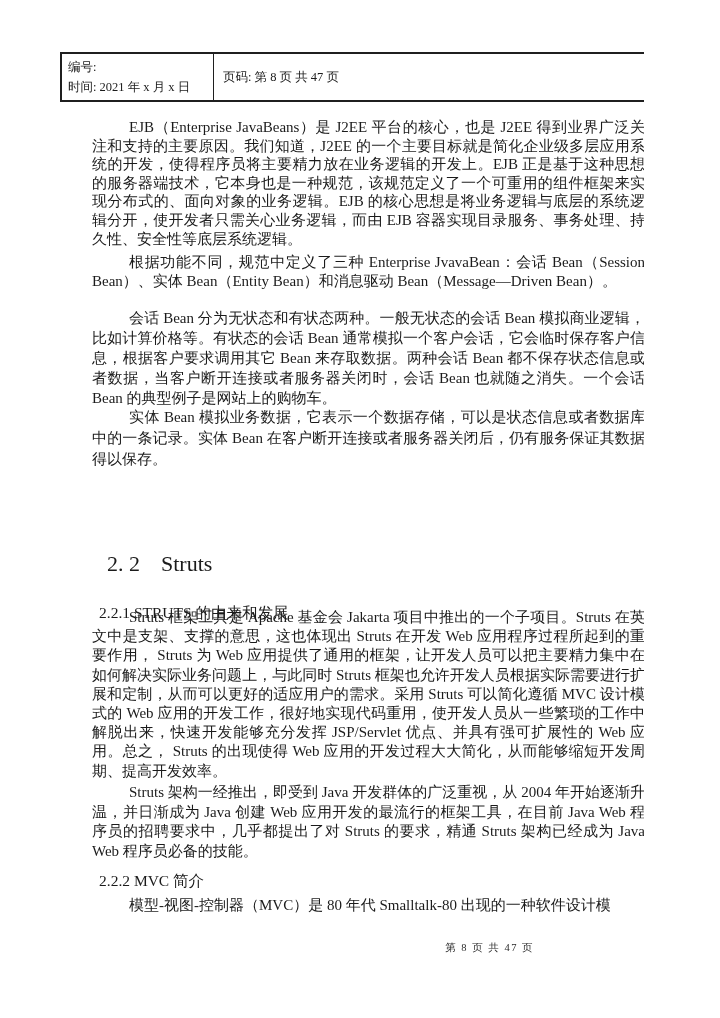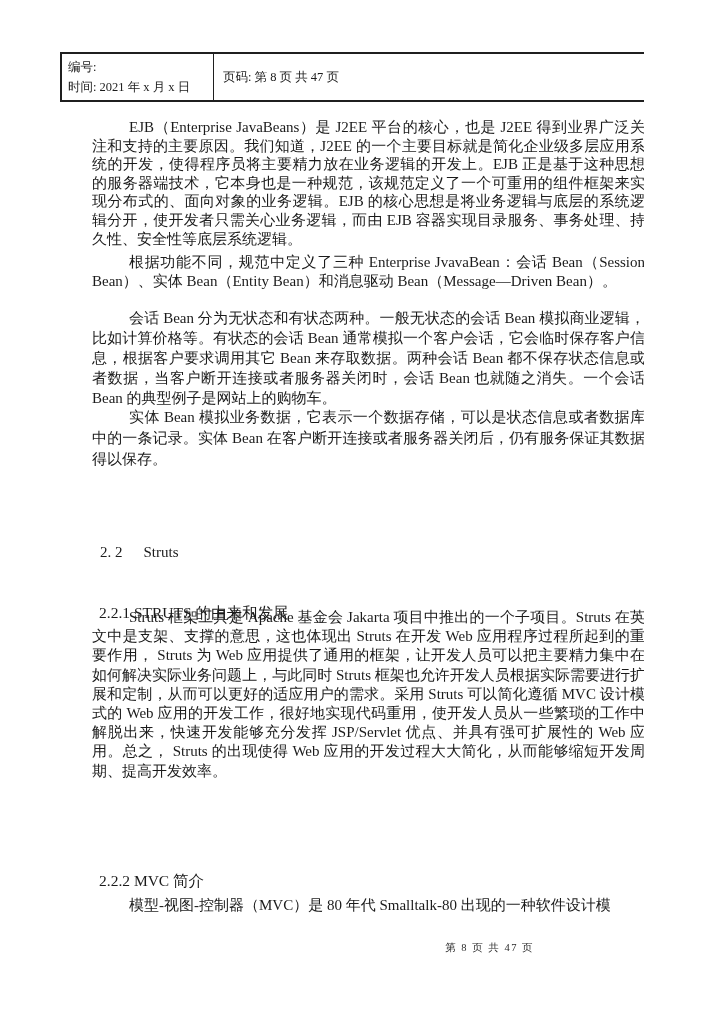--- a/index.html
+++ b/index.html
@@ -26,21 +26,21 @@
         text-indent:37px;font-size:15px;}
   #p1{top:118px;line-height:18.6px;}
   #p2{top:253px;line-height:18.6px;}
   #p3{top:308px;line-height:20px;}
   #p4{top:407px;line-height:21px;}
   #p5{top:473px;line-height:20.5px;}
   #p6{top:608px;line-height:19.2px;}
   #p7{top:783px;line-height:19.5px;}
   #p8{top:896px;line-height:19px;}
 
-  .h2{position:absolute;left:100px;top:544px;font-size:15px;font-weight:normal;margin:0;}
+  .h2{position:absolute;left:100px;top:544px;font-size:22px;font-weight:normal;margin:7px;}
   .h2 .h2num{margin-right:21px;}
   .h3{position:absolute;left:99px;font-size:15.5px;font-weight:normal;margin:0;}
   #h31{top:603px;}
   #h32{top:871px;}
 
   .footer{position:absolute;top:941px;right:110px;font-size:10.5px;
           letter-spacing:1.5px;color:#2a2a2a;}
 </style>
 </head>
 <body>
@@ -59,19 +59,20 @@
 
   <div class="para" id="p1">EJB（Enterprise JavaBeans）是 J2EE 平台的核心，也是 J2EE 得到业界广泛关注和支持的主要原因。我们知道，J2EE 的一个主要目标就是简化企业级多层应用系统的开发，使得程序员将主要精力放在业务逻辑的开发上。EJB 正是基于这种思想的服务器端技术，它本身也是一种规范，该规范定义了一个可重用的组件框架来实现分布式的、面向对象的业务逻辑。EJB 的核心思想是将业务逻辑与底层的系统逻辑分开，使开发者只需关心业务逻辑，而由 EJB 容器实现目录服务、事务处理、持久性、安全性等底层系统逻辑。</div>
   <div class="para" id="p2">根据功能不同，规范中定义了三种 Enterprise JvavaBean：会话 Bean（Session Bean）、实体 Bean（Entity Bean）和消息驱动 Bean（Message—Driven Bean）。</div>
   <div class="para" id="p3">会话 Bean 分为无状态和有状态两种。一般无状态的会话 Bean 模拟商业逻辑，比如计算价格等。有状态的会话 Bean 通常模拟一个客户会话，它会临时保存客户信息，根据客户要求调用其它 Bean 来存取数据。两种会话 Bean 都不保存状态信息或者数据，当客户断开连接或者服务器关闭时，会话 Bean 也就随之消失。一个会话 Bean 的典型例子是网站上的购物车。</div>
   <div class="para" id="p4">实体 Bean 模拟业务数据，它表示一个数据存储，可以是状态信息或者数据库中的一条记录。实体 Bean 在客户断开连接或者服务器关闭后，仍有服务保证其数据得以保存。</div>
 
   <h2 class="h2"><span class="h2num">2. 2</span><span>Struts</span></h2>
 
   <h3 class="h3" id="h31">2.2.1 STRUTS 的由来和发展</h3>
   <div class="para" id="p6">Struts 框架工具是 Apache 基金会 Jakarta 项目中推出的一个子项目。Struts 在英文中是支架、支撑的意思，这也体现出 Struts 在开发 Web 应用程序过程所起到的重要作用， Struts 为 Web 应用提供了通用的框架，让开发人员可以把主要精力集中在如何解决实际业务问题上，与此同时 Struts 框架也允许开发人员根据实际需要进行扩展和定制，从而可以更好的适应用户的需求。采用 Struts 可以简化遵循 MVC 设计模式的 Web 应用的开发工作，很好地实现代码重用，使开发人员从一些繁琐的工作中解脱出来，快速开发能够充分发挥 JSP/Servlet 优点、并具有强可扩展性的 Web 应用。总之， Struts 的出现使得 Web 应用的开发过程大大简化，从而能够缩短开发周期、提高开发效率。</div>
+  <div class="para" id="p7">Struts 架构一经推出，即受到 Java 开发群体的广泛重视，从 2004 年开始逐渐升温，并日渐成为 Java 创建 Web 应用开发的最流行的框架工具，在目前 Java Web 程序员的招聘要求中，几乎都提出了对 Struts 的要求，精通 Struts 架构已经成为 Java Web 程序员必备的技能。</div>
 
   <h3 class="h3" id="h32">2.2.2 MVC 简介</h3>
   <div class="para" id="p8">模型-视图-控制器（MVC）是 80 年代 Smalltalk-80 出现的一种软件设计模</div>
 
   <div class="footer">第 8 页 共 47 页</div>
 
 </div>
 
 </body></html>

